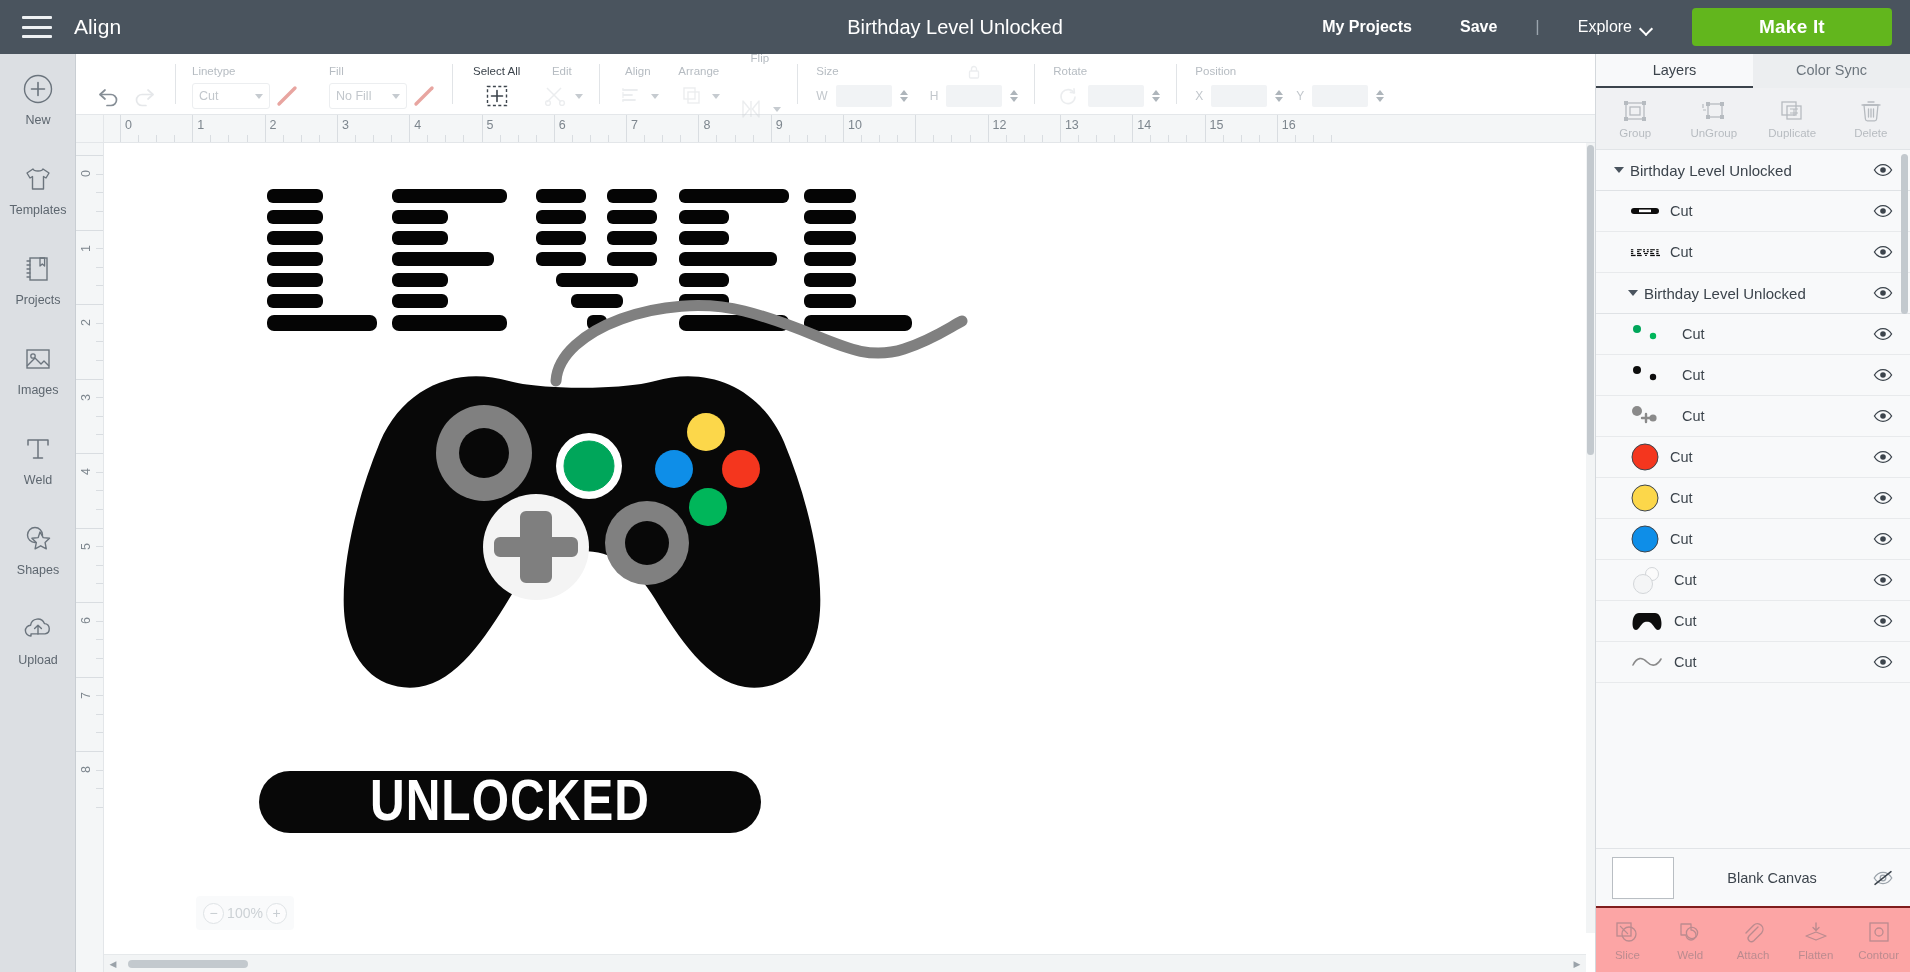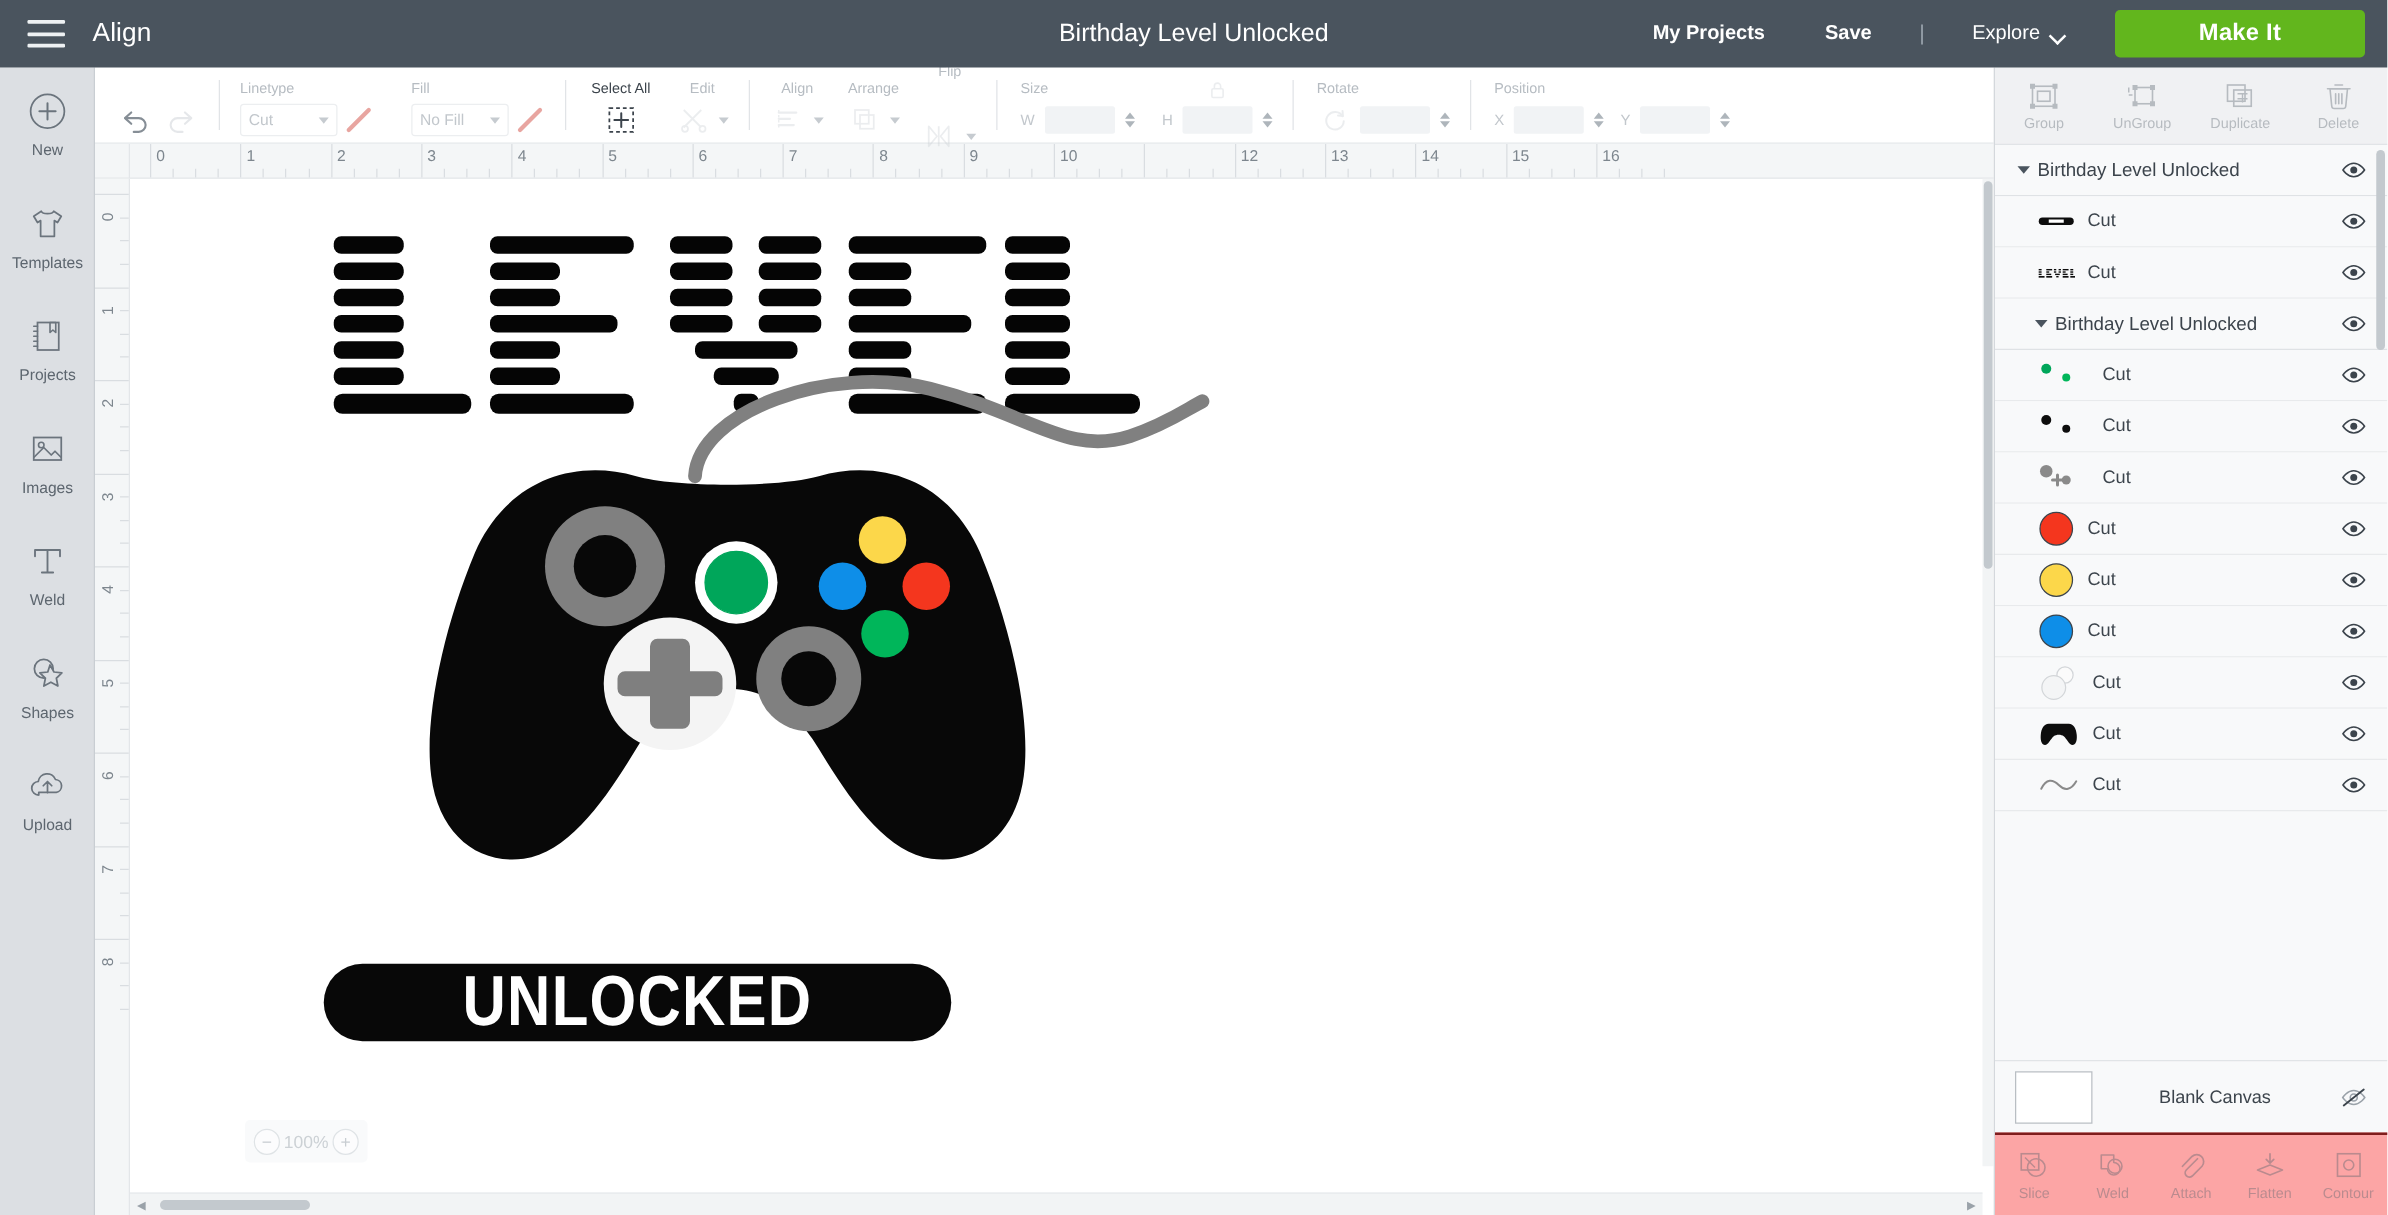--- a/index.html
+++ b/index.html
@@ -798,20 +798,24 @@
 
     <div class="zoomctl">
       <span class="zcirc">−</span>
       <span class="zval">100%</span>
       <span class="zcirc">+</span>
     </div>
   </div>
 
   <div class="rpanel">
 
+    <div class="rtabs">
+      <div class="rtab sel">Layers</div>
+      <div class="rtab">Color Sync</div>
+    </div>
 
     <div class="rops">
       <div class="rop">
         <svg width="26" height="24" viewBox="0 0 26 24">
           <rect x="4" y="4" width="18" height="16" fill="none" stroke="#5a646e" stroke-width="1.3"></rect>
           <rect x="8" y="8" width="10" height="8" fill="none" stroke="#5a646e" stroke-width="1.3"></rect>
           <rect x="2" y="2" width="4" height="4" fill="#5a646e"></rect>
             <rect x="20" y="2" width="4" height="4" fill="#5a646e"></rect>
           <rect x="2" y="18" width="4" height="4" fill="#5a646e"></rect>
             <rect x="20" y="18" width="4" height="4" fill="#5a646e"></rect>

